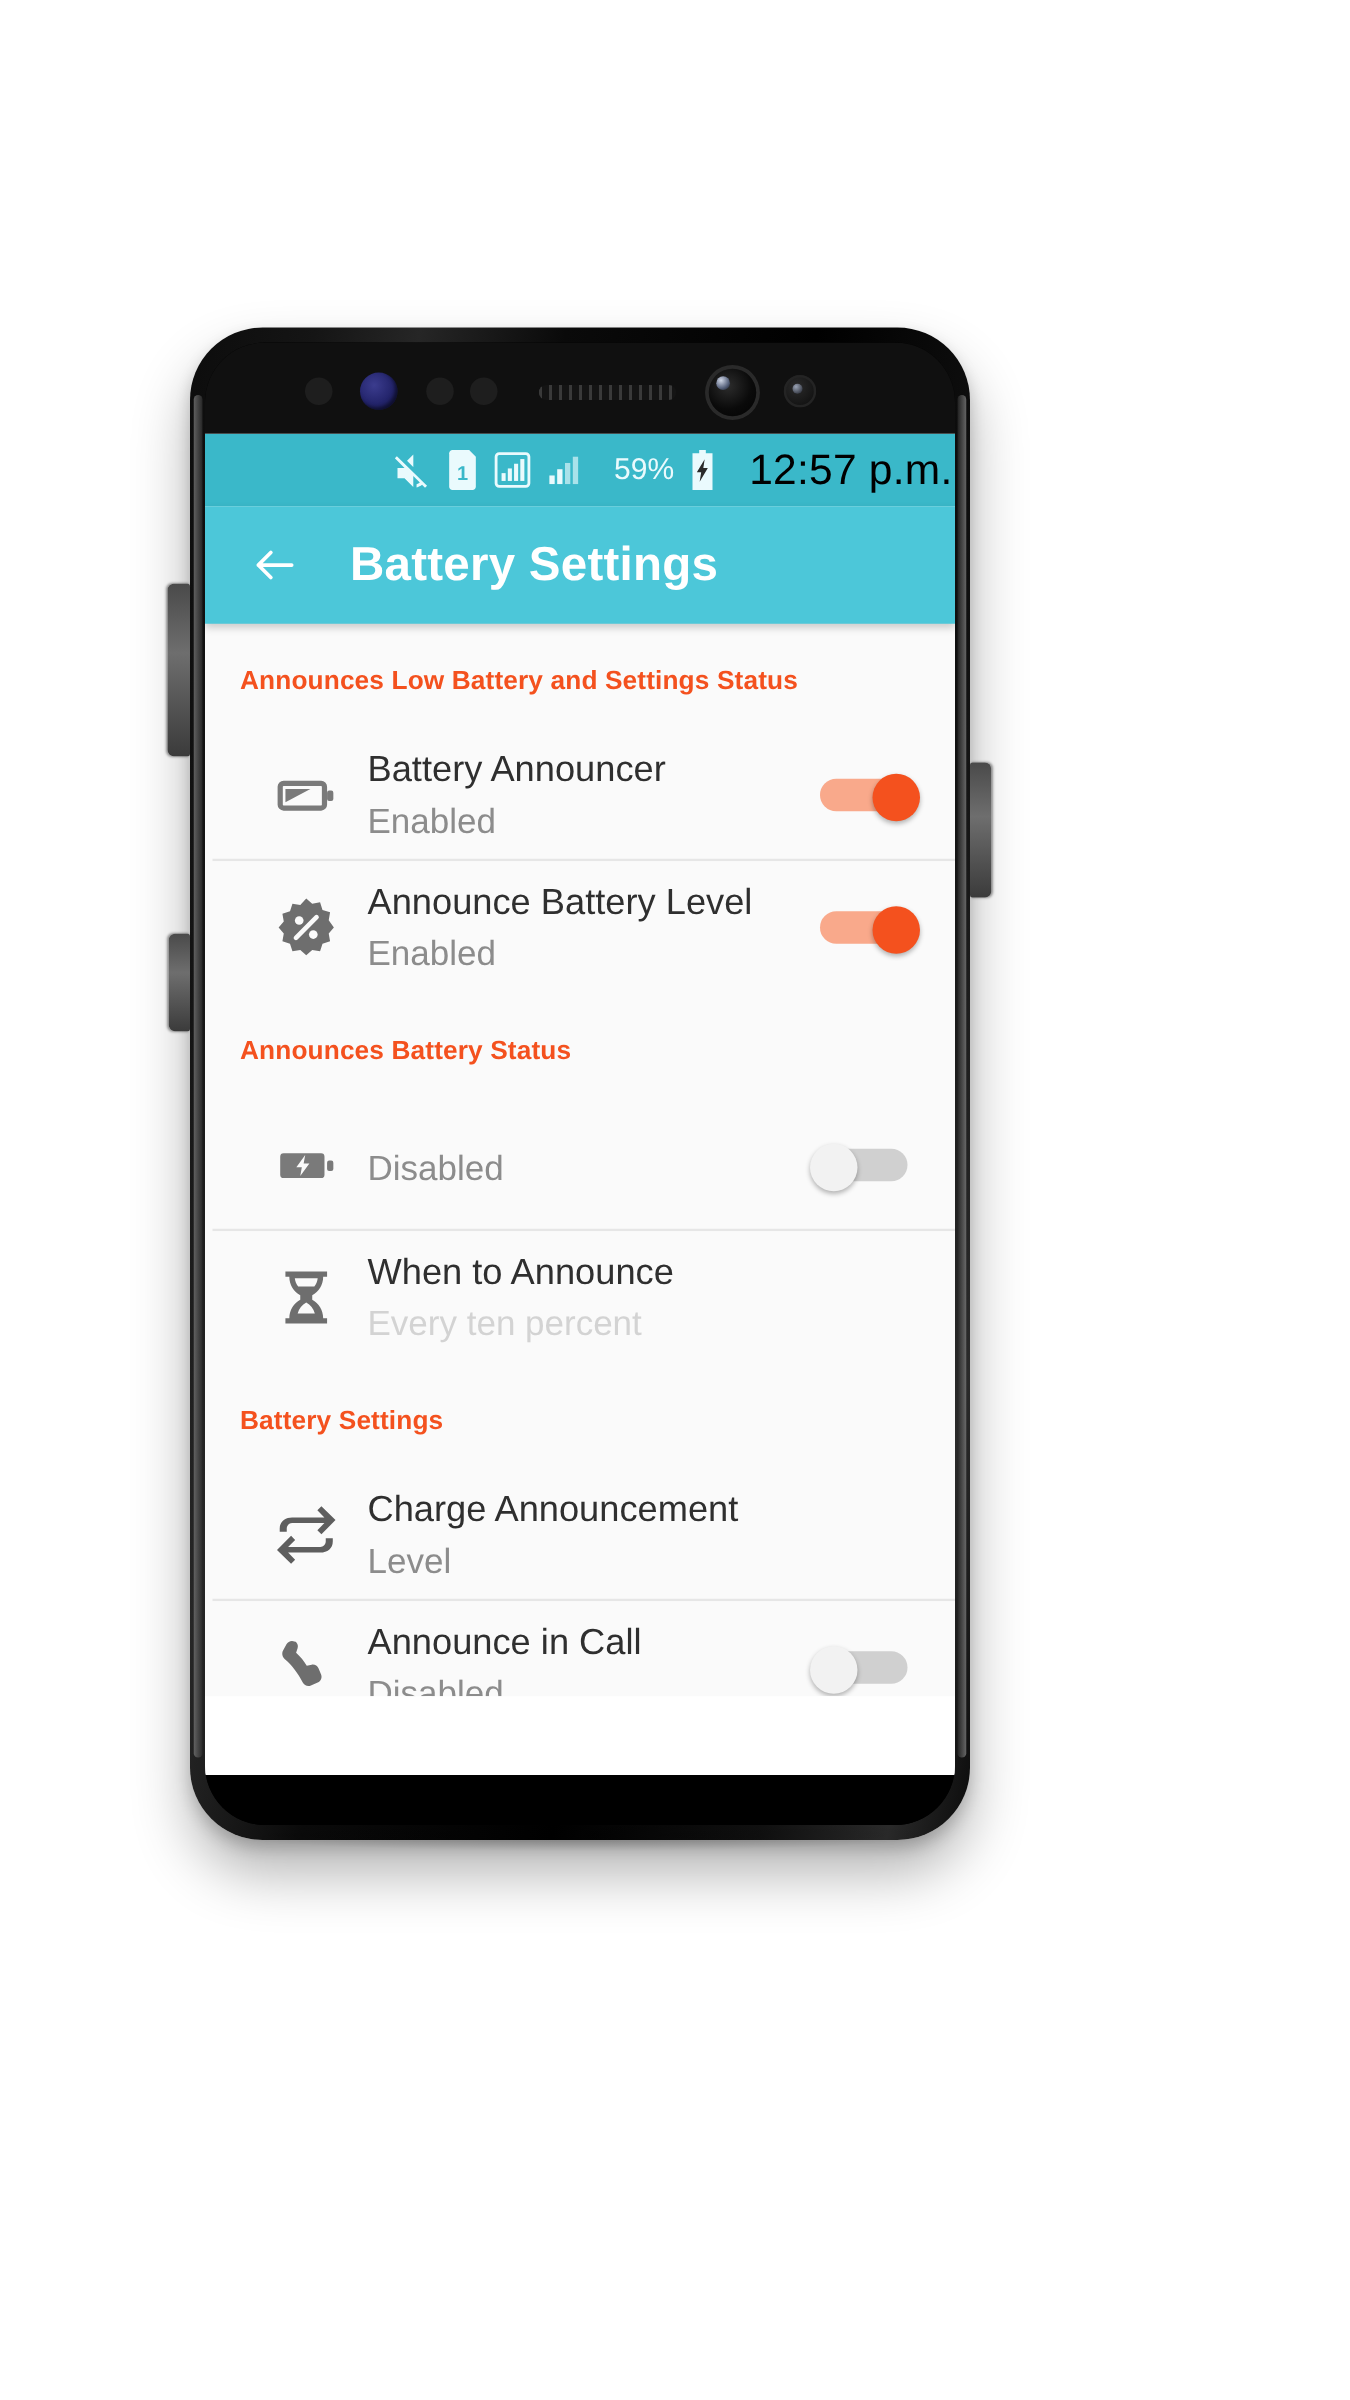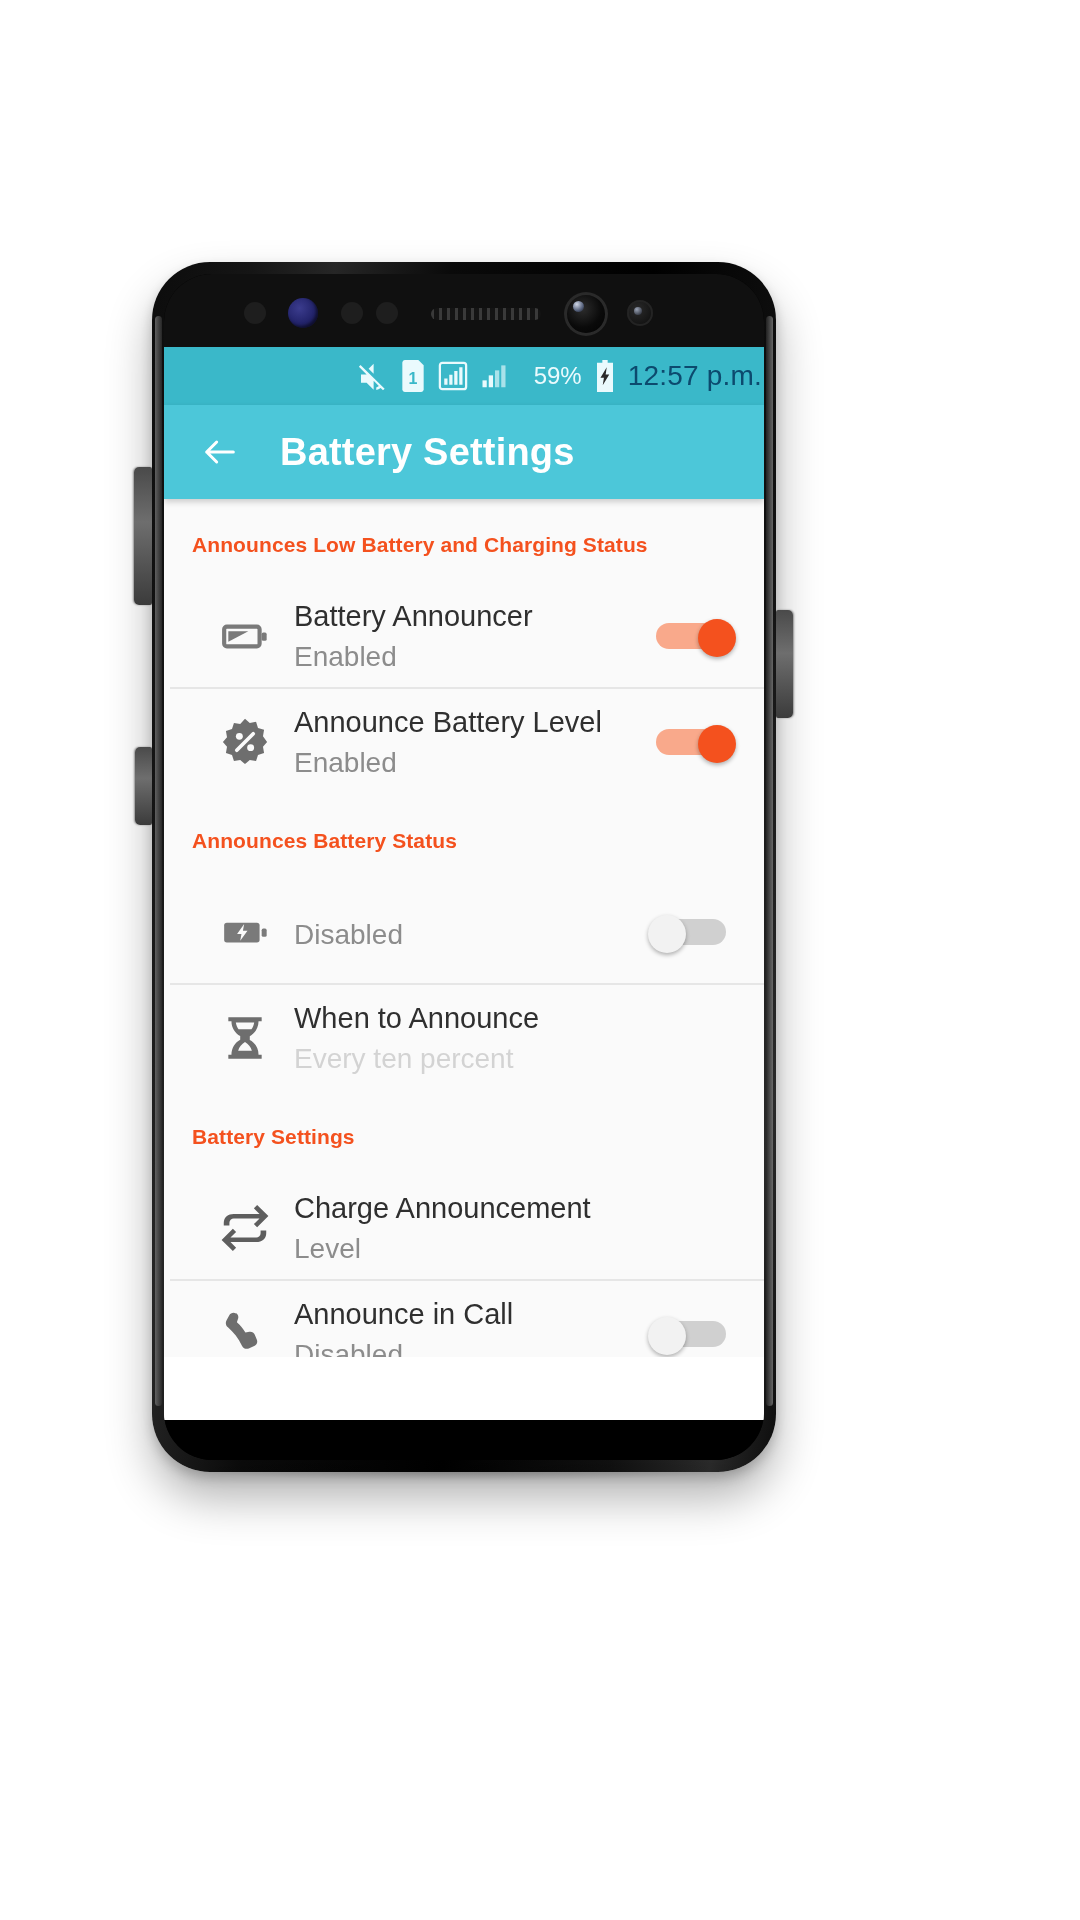--- a/index.html
+++ b/index.html
@@ -63,21 +63,21 @@
   }
   #screen-clip{position:absolute;left:0;top:0;width:600px;height:1010px;overflow:hidden;}
 
   
   #status-bar{
     height:58px;background:#3ab8c9;display:flex;align-items:center;justify-content:flex-end;
     padding-right:0;color:#eafafd;
   }
   #status-icons{display:flex;align-items:center;gap:12px;padding-right:2px;}
   .sb-ico{display:block;}
-  #status-time{font-size:28px;letter-spacing:.2px;color:#0c4a6e;white-space:nowrap;}
+  #status-time{font-size:34px;letter-spacing:.2px;color:#000000;margin-left:14px;white-space:nowrap;}
 
   
   #app-bar{
     height:94px;background:#4cc7d9;display:flex;align-items:center;padding-left:28px;
     box-shadow:0 3px 6px rgba(0,0,0,.18);position:relative;z-index:3;
   }
   #back-button{width:56px;height:56px;display:flex;align-items:center;justify-content:center;cursor:pointer;}
   #app-title{color:#ffffff;font-size:38px;font-weight:700;margin-left:32px;letter-spacing:.2px;}
 
   
@@ -179,21 +179,21 @@
           <div id="back-button">
             <svg width="46" height="40" viewBox="0 0 24 24">
               <path fill="none" stroke="#ffffff" stroke-width="1.8" stroke-linecap="round" stroke-linejoin="round" d="M20 12H4M10 6l-6 6 6 6"></path>
             </svg>
           </div>
           <div id="app-title">Battery Settings</div>
         </div>
 
         <div id="list">
 
-          <div class="section-header">Announces Low Battery and Charging Status</div>
+          <div class="section-header">Announces Low Battery and Settings Status</div>
 
           <div class="row divided">
             <div class="row-icon">
               <svg width="50" height="50" viewBox="0 0 24 24">
                 <rect x="2" y="7.5" width="17" height="9.5" rx="1.3" fill="none" stroke="#7a7a7a" stroke-width="2"></rect>
                 <rect x="20" y="10.3" width="2.4" height="4" rx=".8" fill="#7a7a7a"></rect>
                 <path fill="#7a7a7a" d="M4 14.8V9.7h9.6z"></path>
               </svg>
             </div>
             <div class="row-text">

